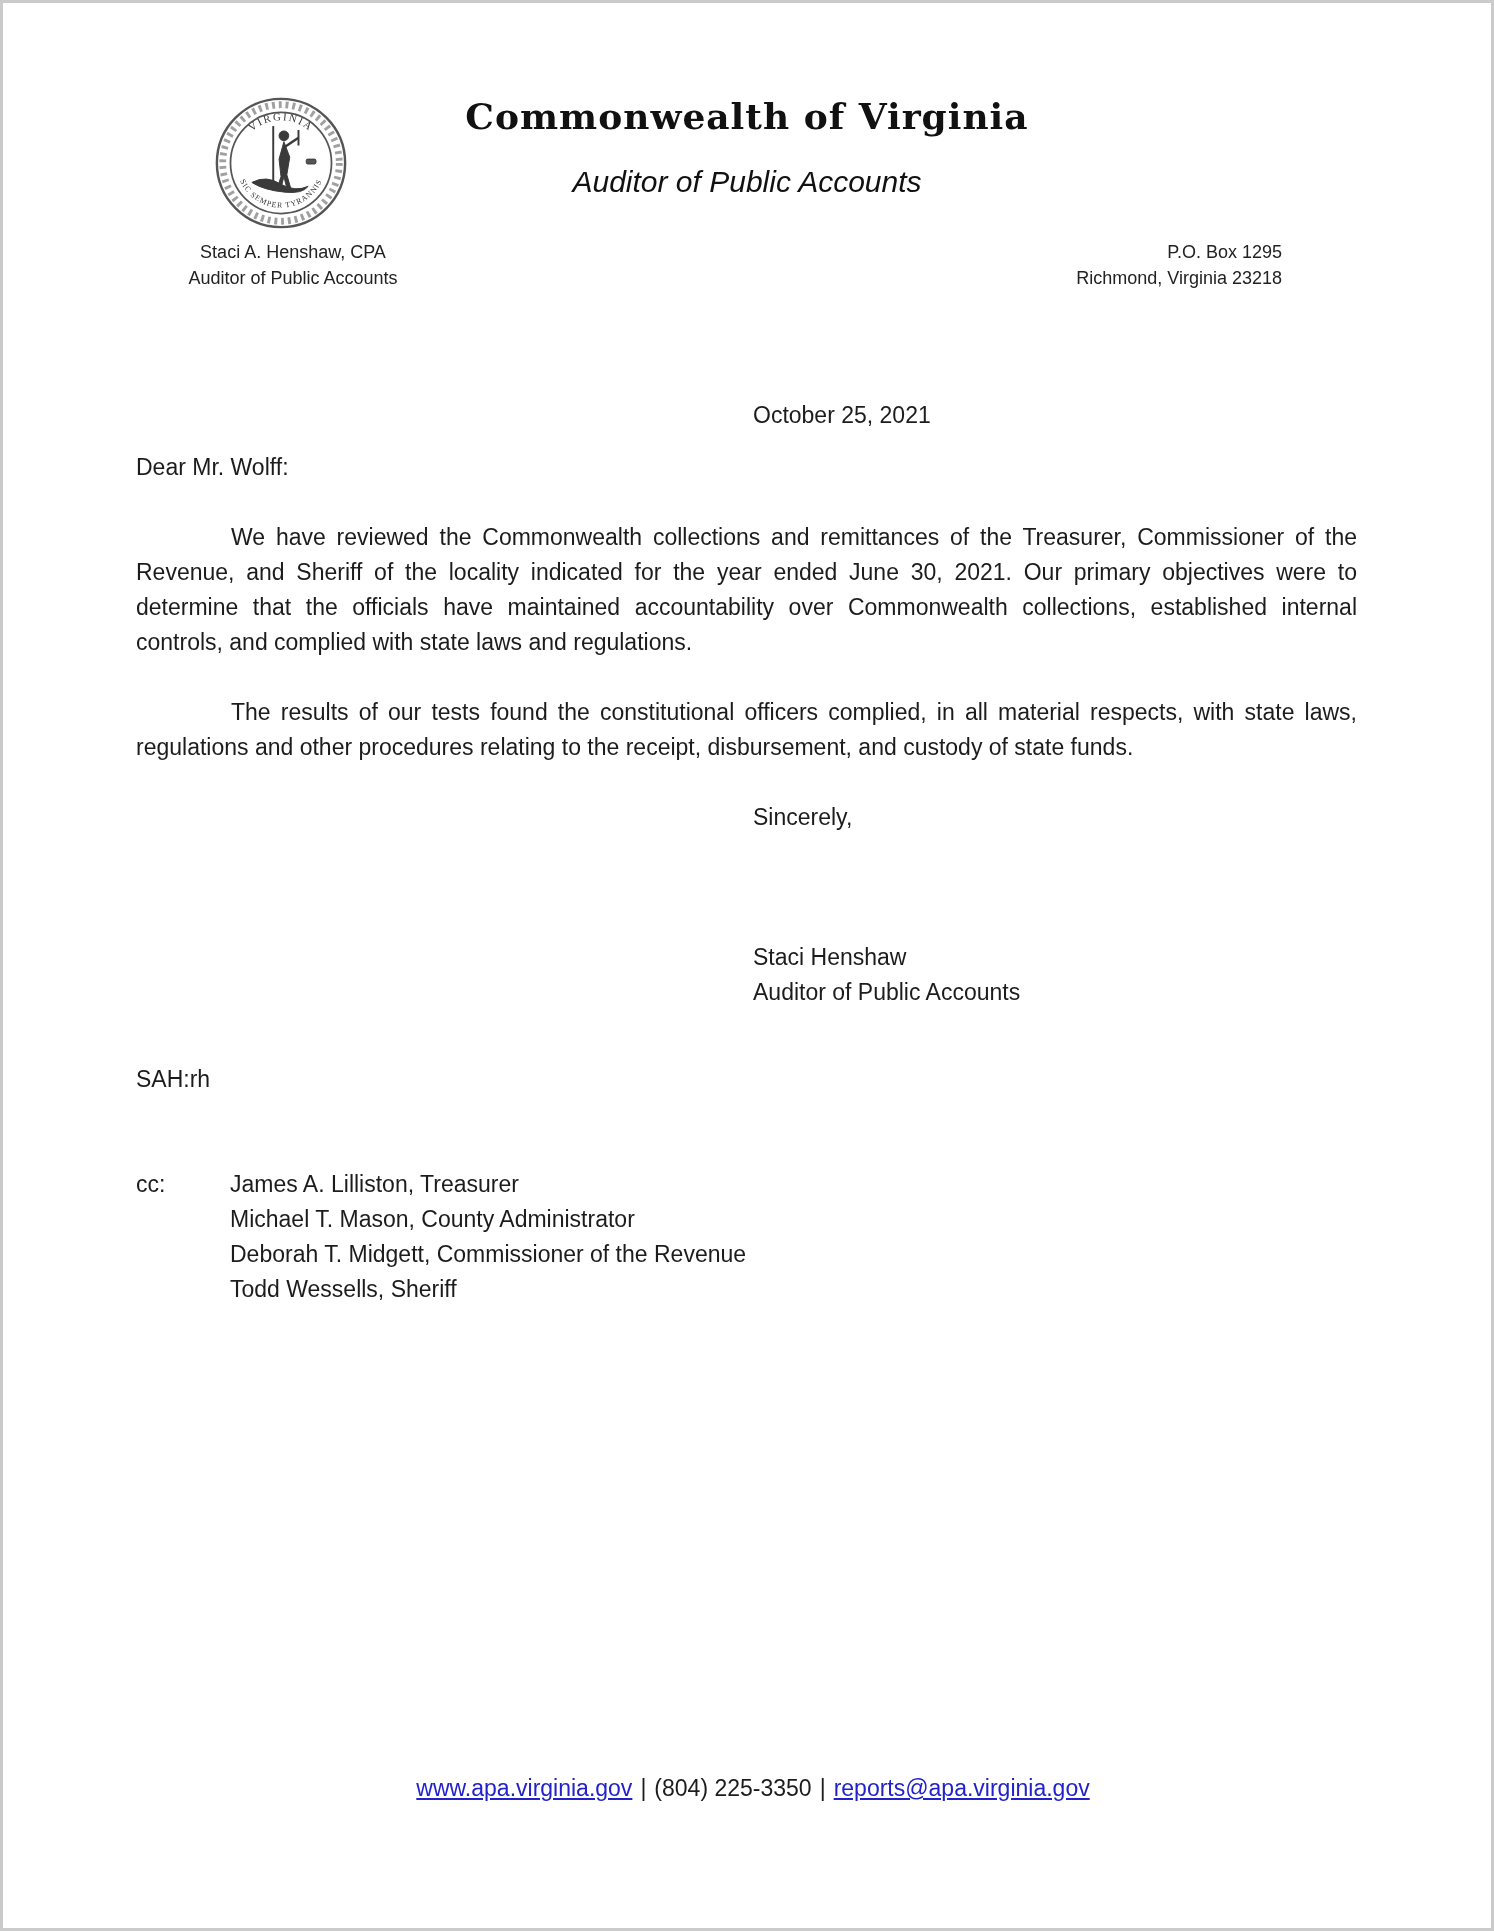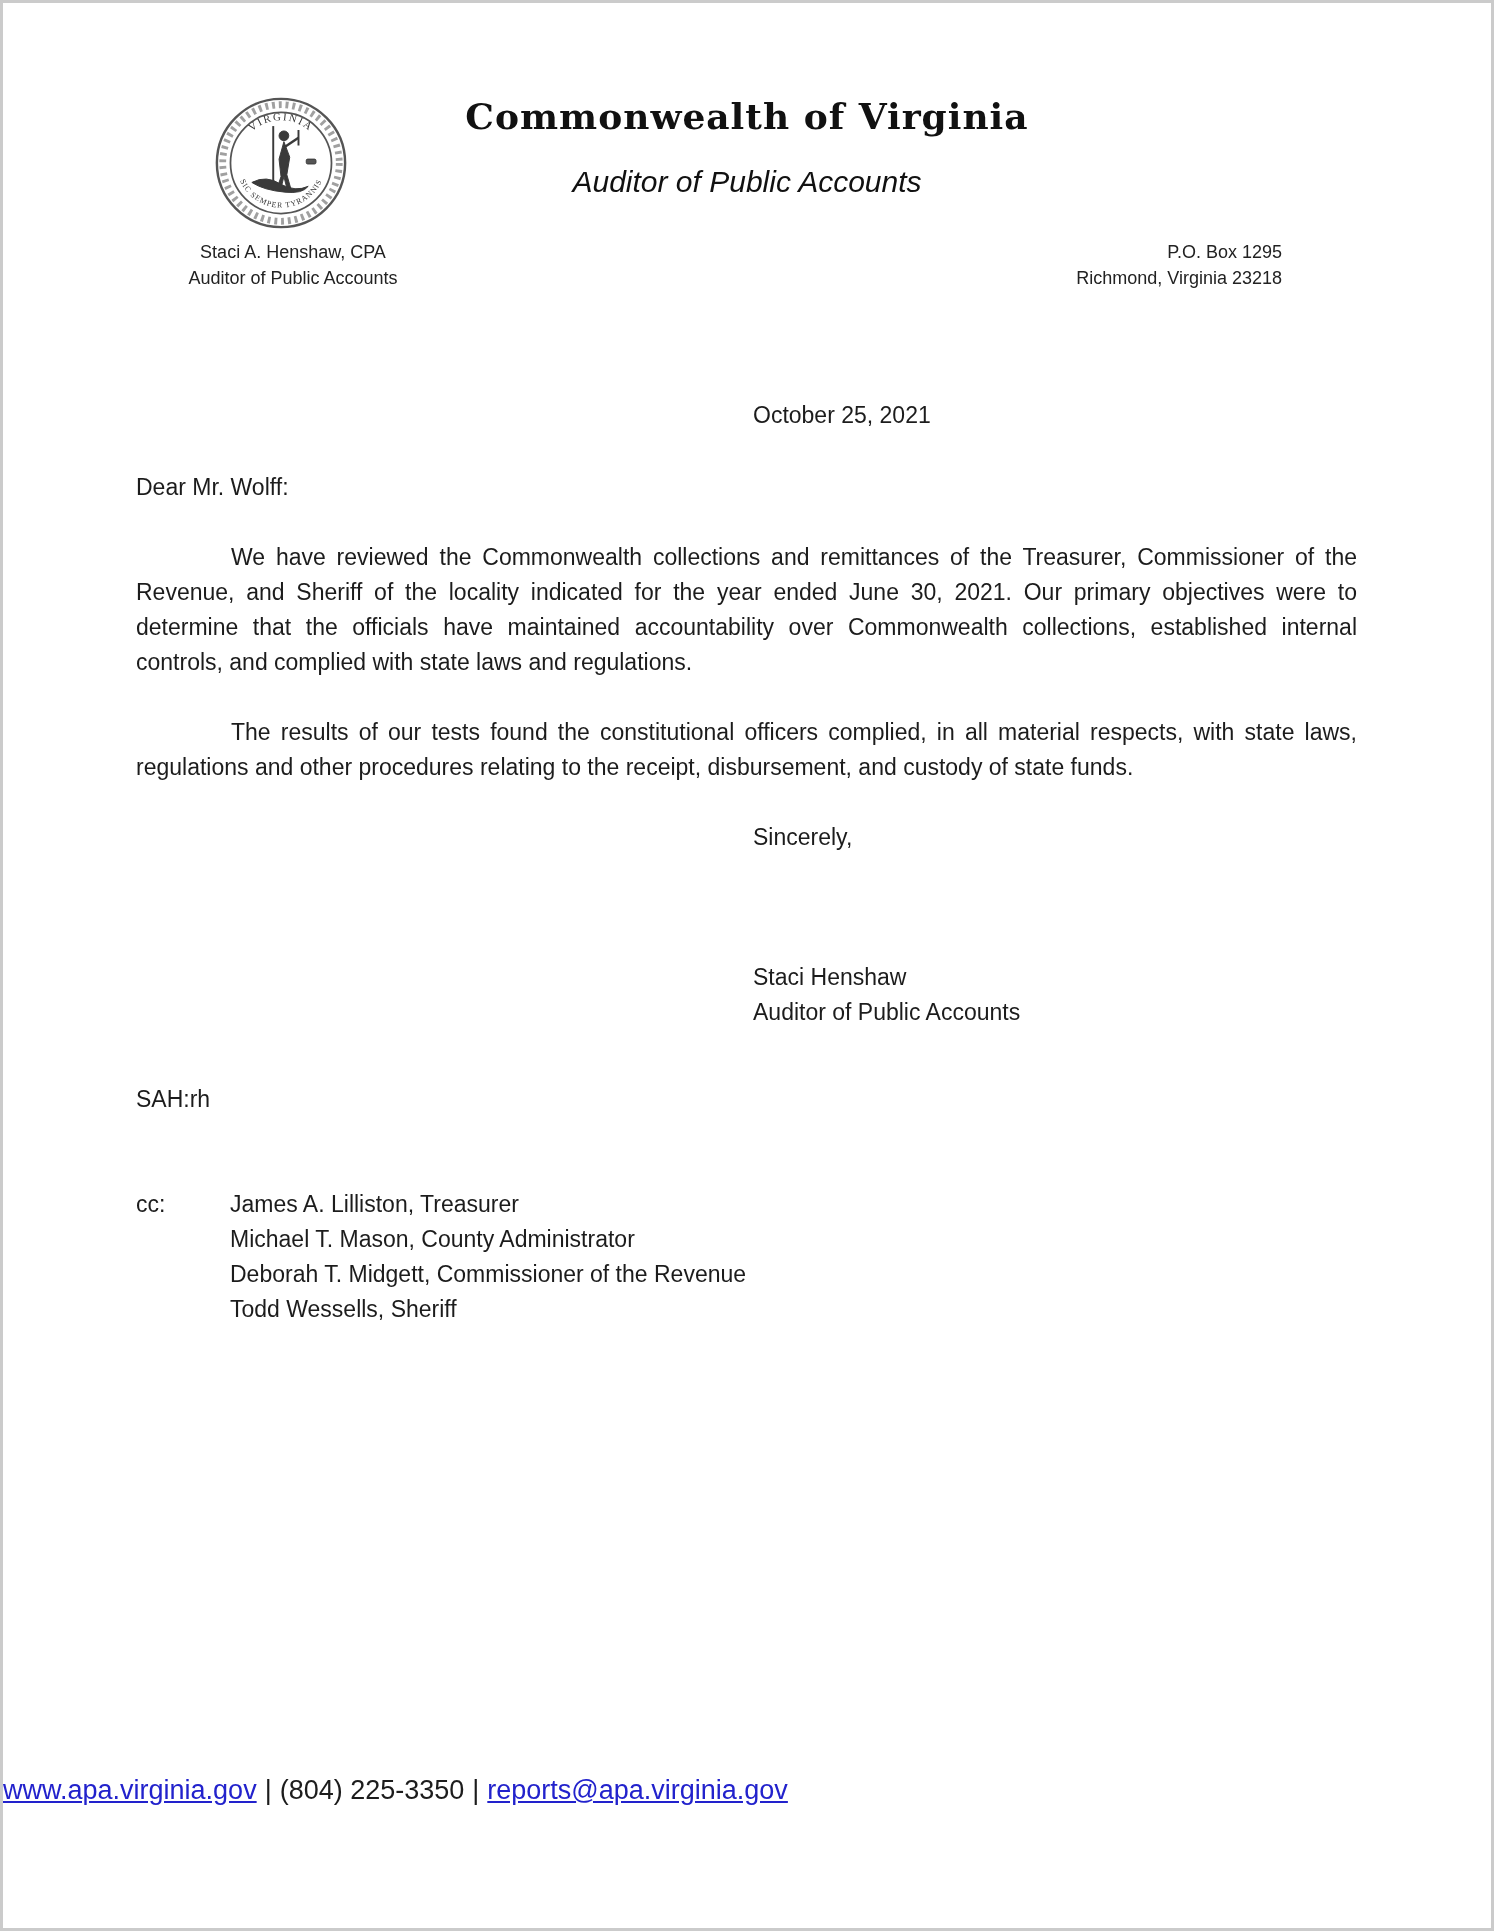--- a/index.html
+++ b/index.html
@@ -65,41 +65,41 @@
   .letter {
     position: absolute;
     left: 133px; right: 134px; top: 0;
     font-size: 23px;
     line-height: 35px;
   }
 
   .date-line   { margin-top: 395px; margin-left: 617px; }
 
   .recipient   { margin-top: 70px; }
-  .salutation  { margin-top: 37px; }
+  .salutation  { margin-top: 17px; }
 
   .para {
     margin-top: 35px;
     text-align: justify;
     text-indent: 95px;
   }
 
   .closing        { margin-top: 35px; margin-left: 617px; }
   .signature      { margin-top: 105px; margin-left: 617px; }
   .reference      { margin-top: 52px; }
 
   .cc-block { margin-top: 70px; display: flex; }
   .cc-label { width: 94px; flex: none; }
 
   
   .footer {
     position: absolute;
-    left: 0; right: 0; top: 1772px;
-    text-align: left;
-    font-size: 27px;
+    left: 12px; right: 0; top: 1772px;
+    text-align: center;
+    font-size: 23px;
   }
   .footer a, .footer .link {
     color: #2222cc;
     text-decoration: underline;
     cursor: pointer;
   }
   .footer .sep { color: #1c1c1c; padding: 0 8px; }
 
   .seal svg text { fill: #333; }
 </style>

